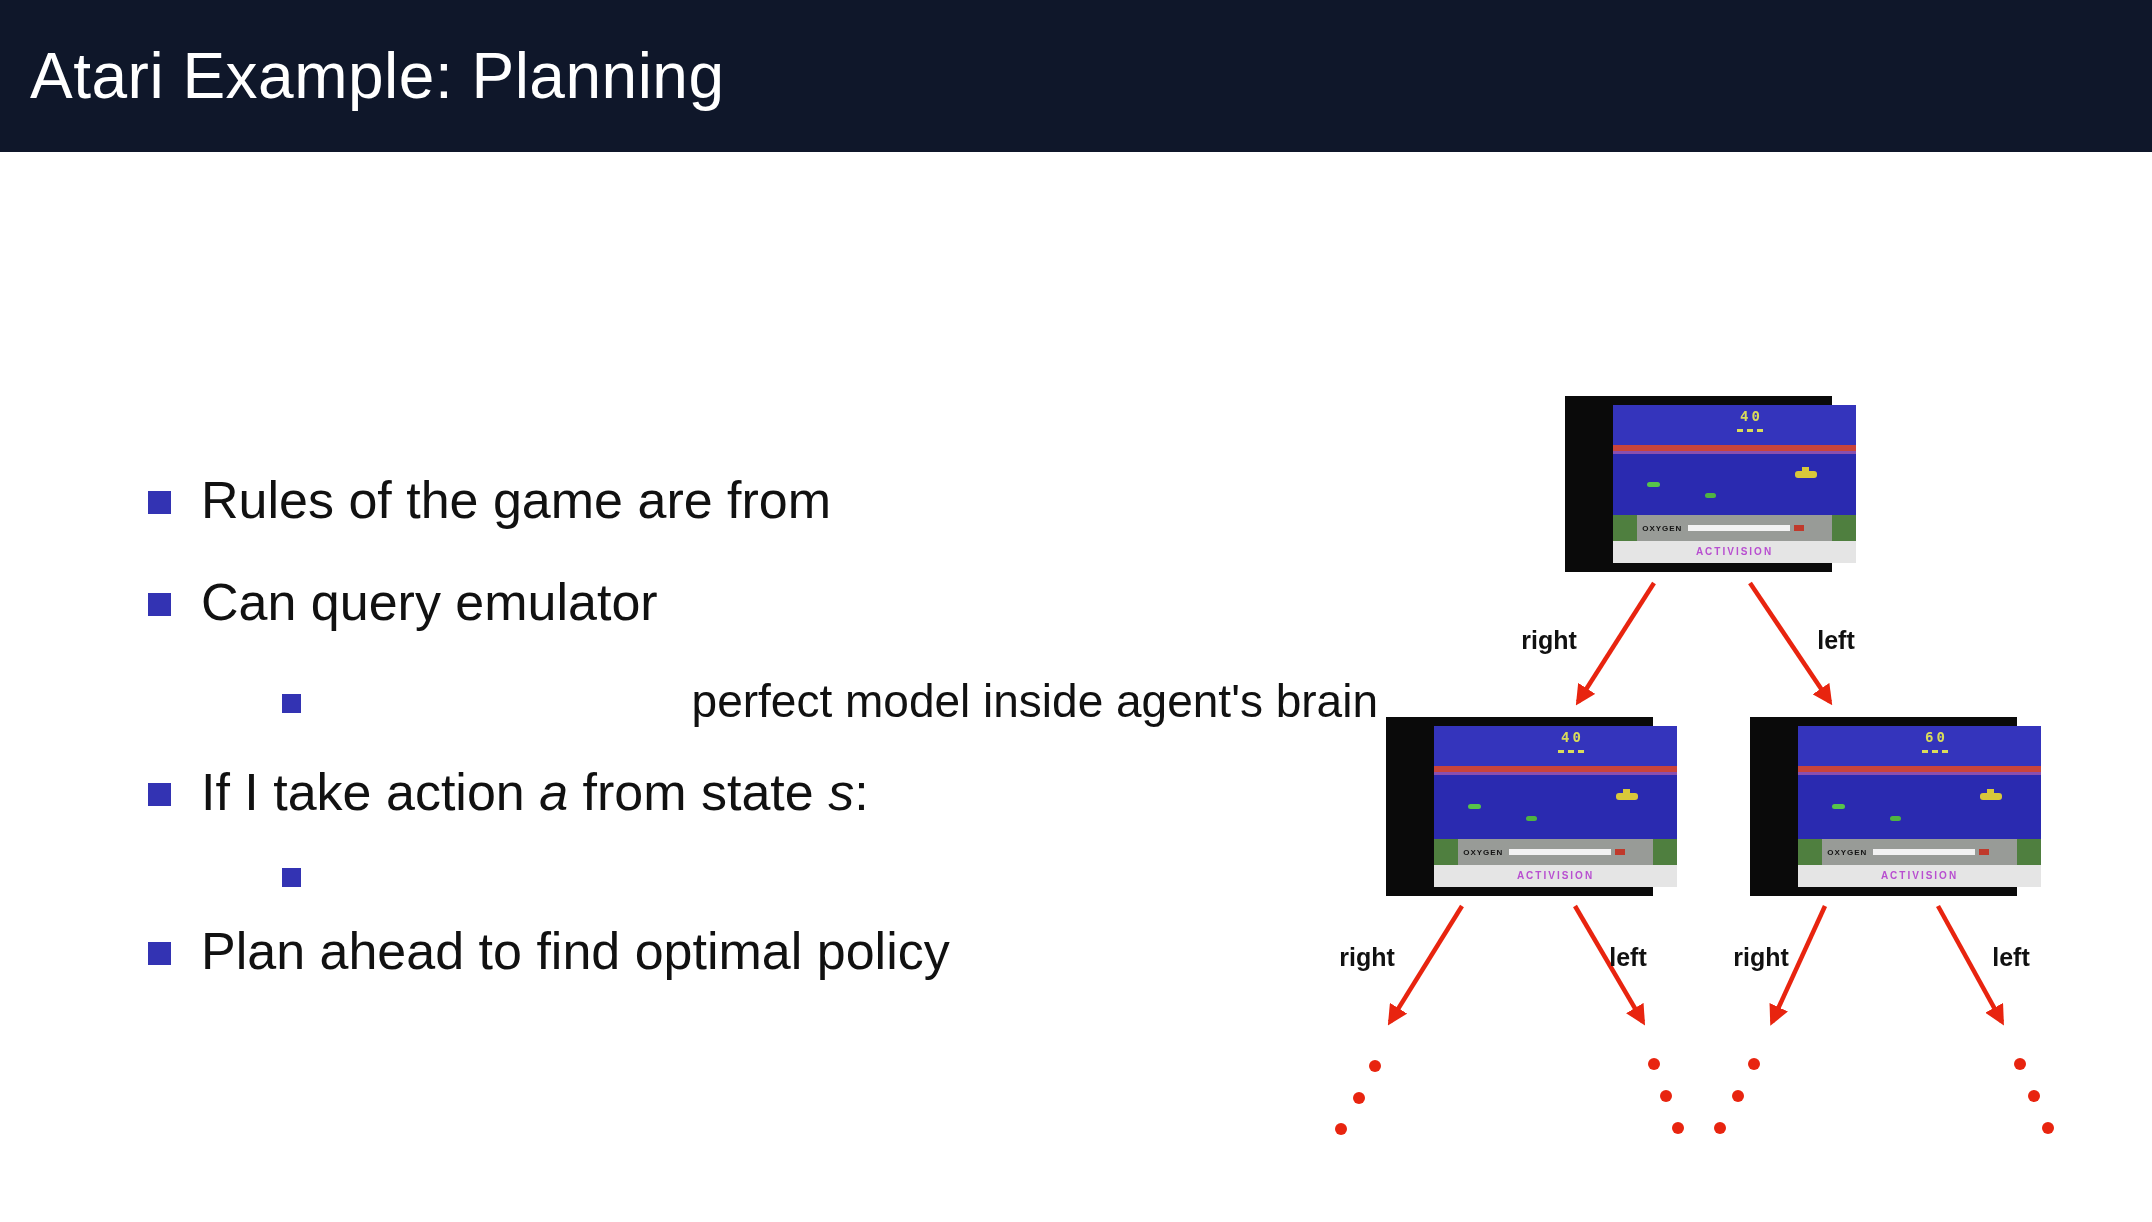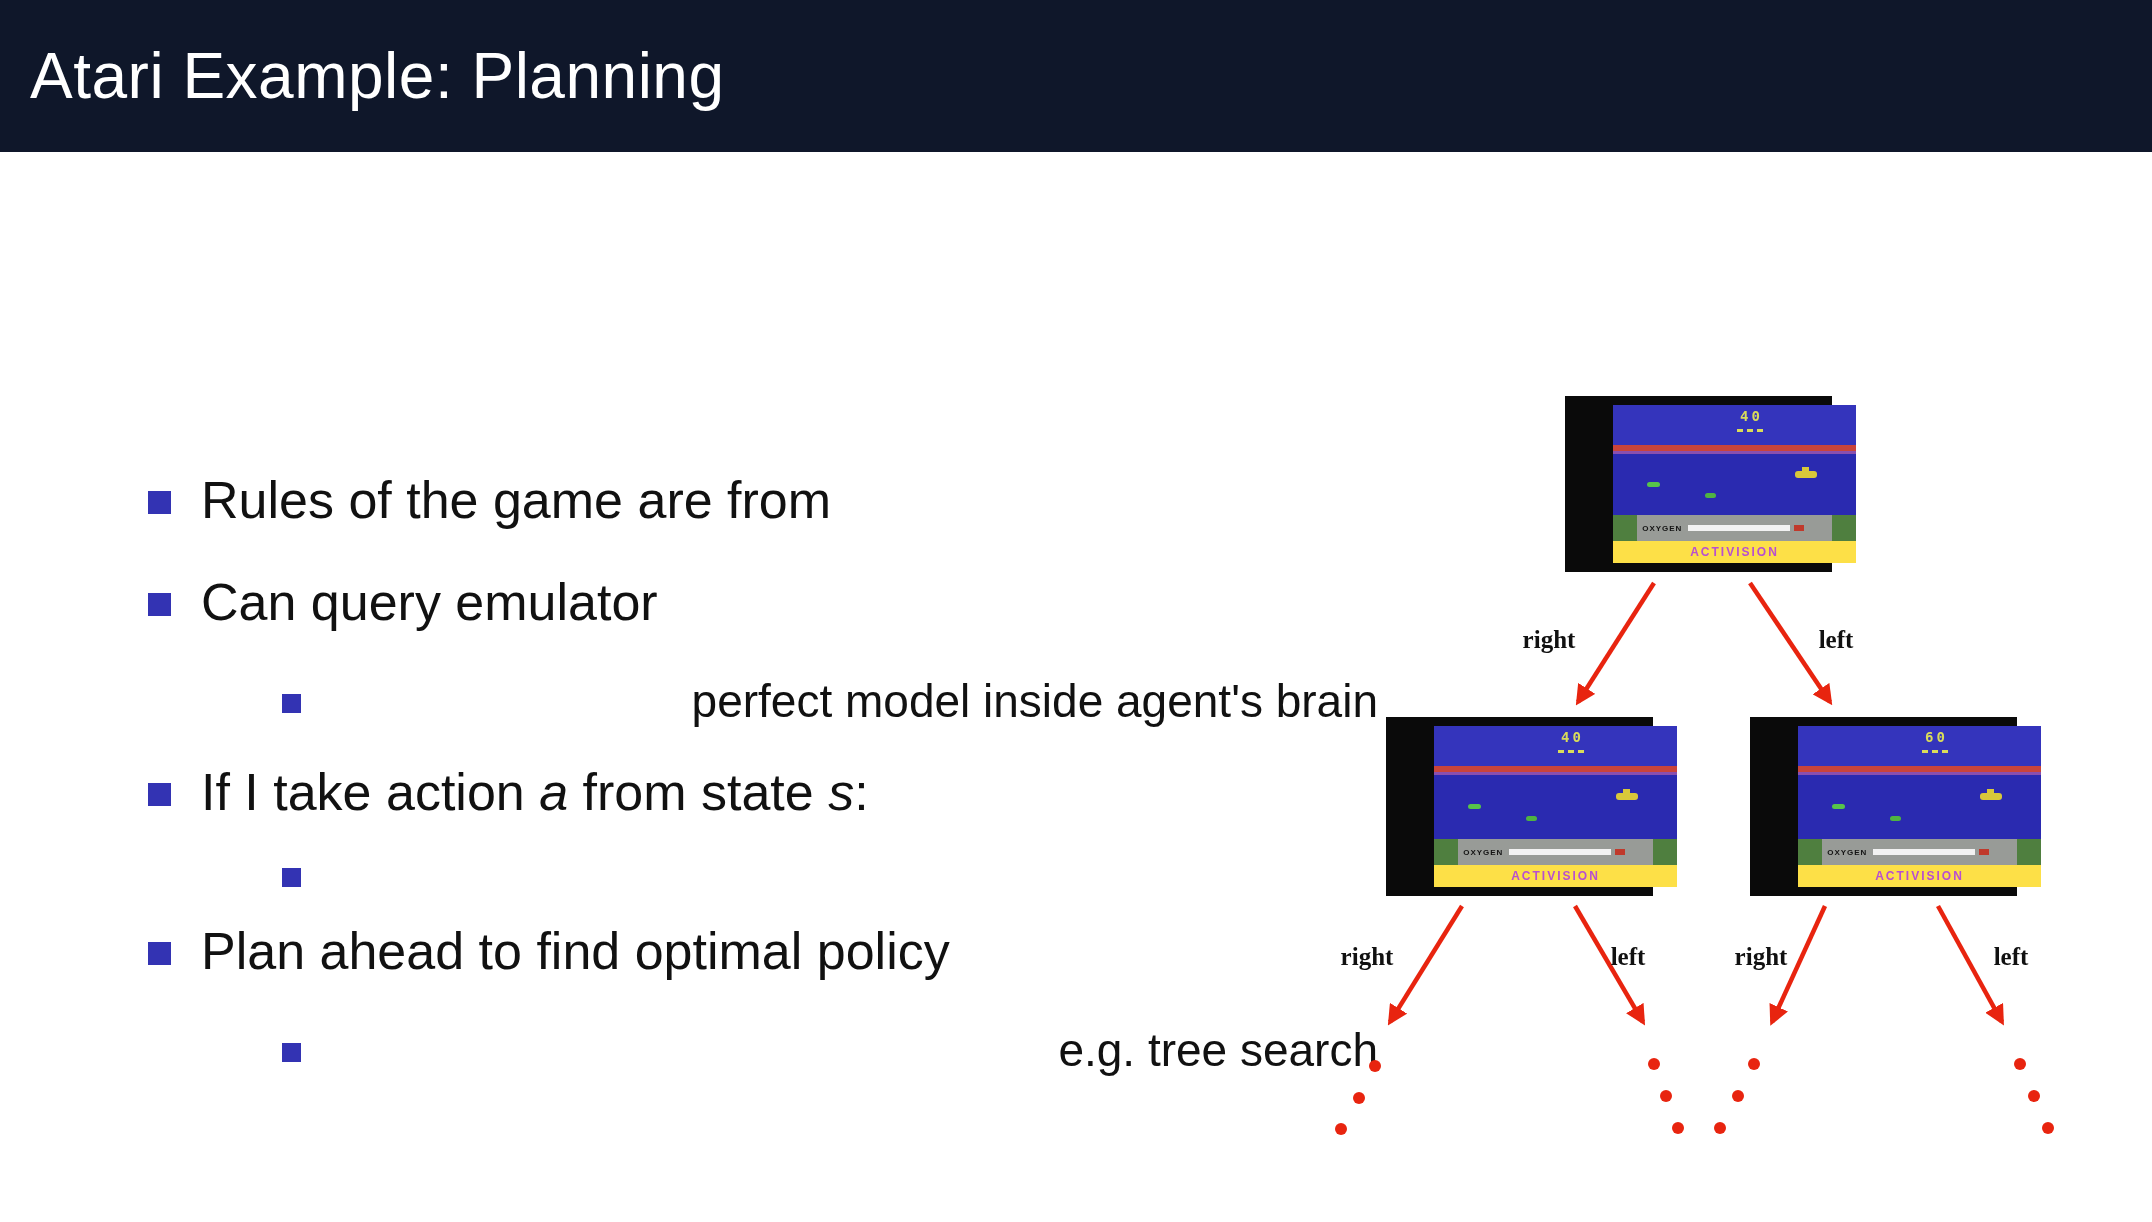--- a/index.html
+++ b/index.html
@@ -65,21 +65,20 @@
     height: 1222px;
     pointer-events: none;
   }
   .edge-label {
     position: absolute;
     transform: translate(-50%, -50%);
     font-size: 25px;
     font-weight: 700;
     color: #111111;
     white-space: nowrap;
-    font-family: Liberation Serif, serif;
   }
 
   
   .atari {
     position: absolute;
     box-sizing: border-box;
     border: solid #0a0a0a;
     border-width: 9px 12px;
     background: #0a0a0a;
   }
@@ -163,23 +162,23 @@
     background: #f2f2f2;
     position: relative;
   }
   .a-oxyfill {
     position: absolute; right: -14px; top: 0;
     width: 10px; height: 6px;
     background: #c0392b;
   }
   .a-brand {
     height: 22px;
-    background: #fde047;
+    background: #e5e5e5;
     color: #b84fd0;
-    font-size: 12px;
+    font-size: 10px;
     font-weight: bold;
     letter-spacing: 2px;
     text-align: center;
     line-height: 22px;
   }
 
   .atari.root  { left: 1565px; top: 396px; width: 267px; height: 176px; }
   .atari.childL { left: 1386px; top: 717px; width: 267px; height: 179px; }
   .atari.childR { left: 1750px; top: 717px; width: 267px; height: 179px; }
 </style>
@@ -208,24 +207,20 @@
     <li class="l1">
       <span class="sq"></span>
       <span class="bt"><span>If I take action </span><em>a</em><span> from state </span><em>s</em><span>:</span></span>
     </li>
     <li class="l2">
       <span class="sq"></span>
     </li>
     <li class="l1">
       <span class="sq"></span>
       <span class="bt">Plan ahead to find optimal policy</span>
-    </li>
-    <li class="l2">
-      <span class="sq"></span>
-      <span class="bt">e.g. tree search</span>
     </li>
   </ul>
 
   <svg class="tree-svg" viewBox="0 0 2152 1222" xmlns="http://www.w3.org/2000/svg">
     <defs>
       <marker id="arr" viewBox="0 0 10 10" refX="8" refY="5" markerWidth="4.5" markerHeight="4.5" orient="auto-start-reverse">
         <path d="M0,0 L10,5 L0,10 z" fill="#e8240f"></path>
       </marker>
     </defs>
     <g stroke="#e8240f" stroke-width="4.5">

